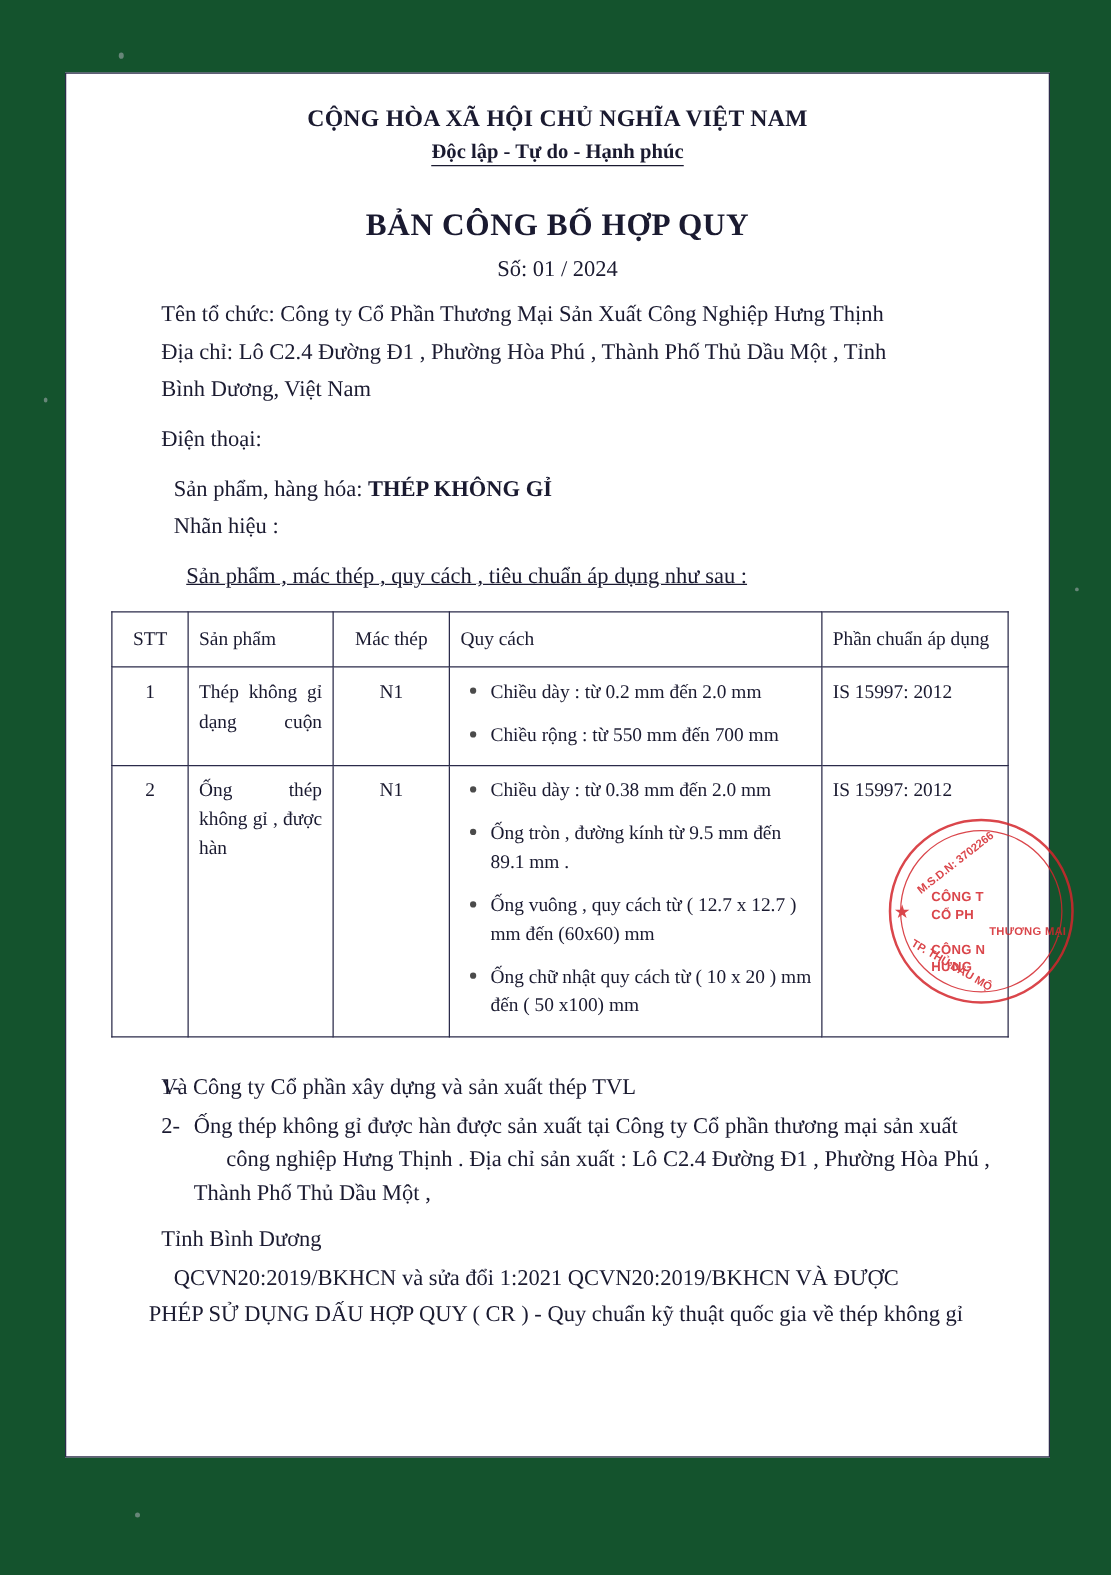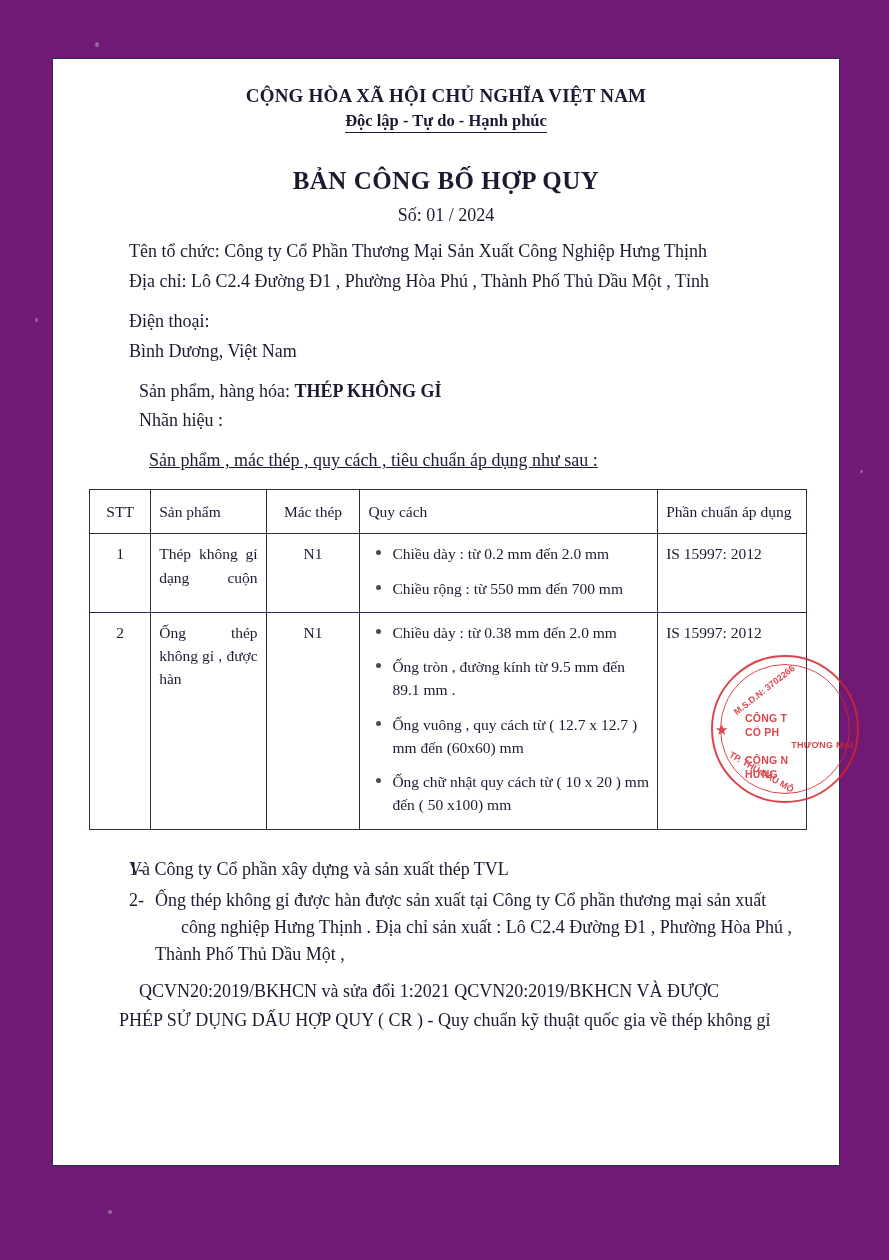--- a/index.html
+++ b/index.html
@@ -14,21 +14,21 @@
     font-family: "Liberation Serif", serif;
     color: #1a1a30;
     overflow: hidden;
   }
 
   .page {
     position: absolute;
     left: 0; top: 0;
     width: 889px;
     height: 1260px;
-    background: #701a75;
+    background: #14532d;
   }
 
   
   .doc-frame {
     position: absolute;
     left: 52px;
     top: 58px;
     width: 788px;
     height: 1108px;
     border: 1px solid #2b2b4a;
@@ -261,22 +261,22 @@
 
       <div class="center">
         <div class="national-title">CỘNG HÒA XÃ HỘI CHỦ NGHĨA VIỆT NAM</div>
         <div><span class="national-sub">Độc lập - Tự do - Hạnh phúc</span></div>
         <div class="doc-title">BẢN CÔNG BỐ HỢP QUY</div>
         <div class="doc-number">Số: 01 / 2024</div>
       </div>
 
       <div class="body-line">Tên tổ chức: Công ty Cổ Phần Thương Mại Sản Xuất Công Nghiệp Hưng Thịnh</div>
       <div class="body-line tight">Địa chỉ: Lô C2.4 Đường Đ1 , Phường Hòa Phú , Thành Phố Thủ Dầu Một , Tỉnh</div>
+      <div class="body-line tight" style="padding-left:48px">Bình Dương, Việt Nam</div>
       <div class="body-line">Điện thoại:</div>
-      <div class="body-line tight" style="padding-left:48px">Bình Dương, Việt Nam</div>
 
       <div class="body-line indent2">
         <span>Sản phẩm, hàng hóa: </span><span class="bold">THÉP KHÔNG GỈ</span>
       </div>
       <div class="body-line tight indent2">Nhãn hiệu :</div>
       <div class="body-line indent3">Sản phẩm , mác thép , quy cách , tiêu chuẩn áp dụng như sau :</div>
 
       <table class="spec">
         <thead>
           <tr>
@@ -328,20 +328,21 @@
           <div class="note-num">2-</div>
           <div class="note-text">
             <div>Ống thép không gỉ được hàn được sản xuất tại Công ty Cổ phần thương mại sản xuất</div>
             <div class="note-cont deeper">công nghiệp Hưng Thịnh . Địa chỉ sản xuất : Lô C2.4 Đường Đ1 , Phường Hòa Phú ,</div>
             <div class="note-cont">Thành Phố Thủ Dầu Một ,</div>
           </div>
         </div>
       </div>
 
       <div class="closing">
+        <div>Tỉnh Bình Dương</div>
         <div class="just" style="margin-top:4px">QCVN20:2019/BKHCN và sửa đổi 1:2021  QCVN20:2019/BKHCN VÀ ĐƯỢC</div>
         <div class="full" style="margin-left:-10px">PHÉP SỬ DỤNG DẤU HỢP QUY ( CR ) -  Quy chuẩn kỹ thuật quốc gia về thép không gỉ</div>
       </div>
 
       <div class="stamp">
         <div class="ring"></div>
         <div class="ring2"></div>
         <div class="star">★</div>
         <div class="arc-top">M.S.D.N: 3702266</div>
         <div class="ctext l1">CÔNG T</div>

